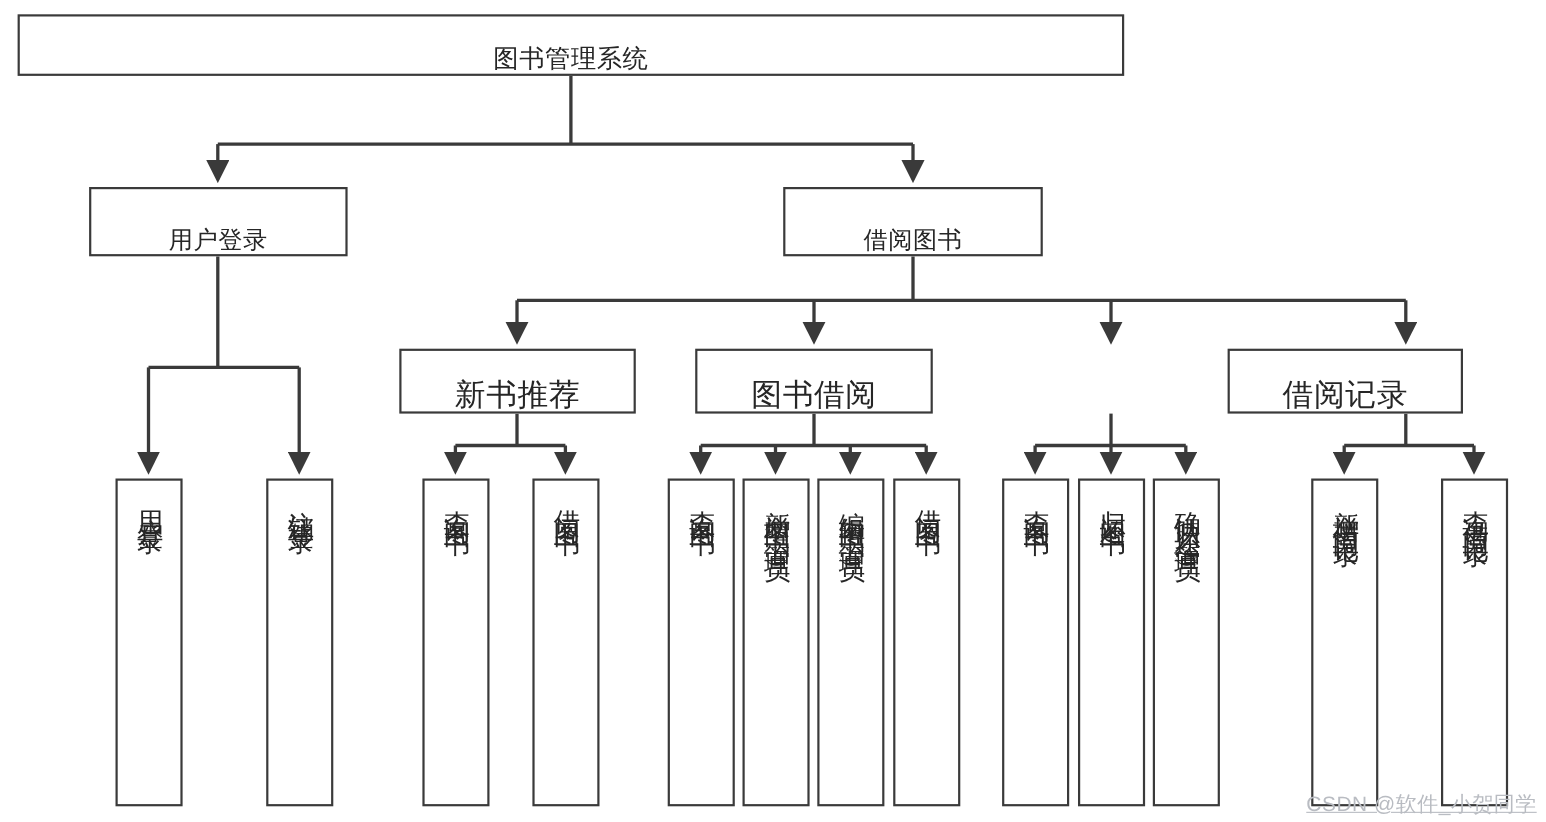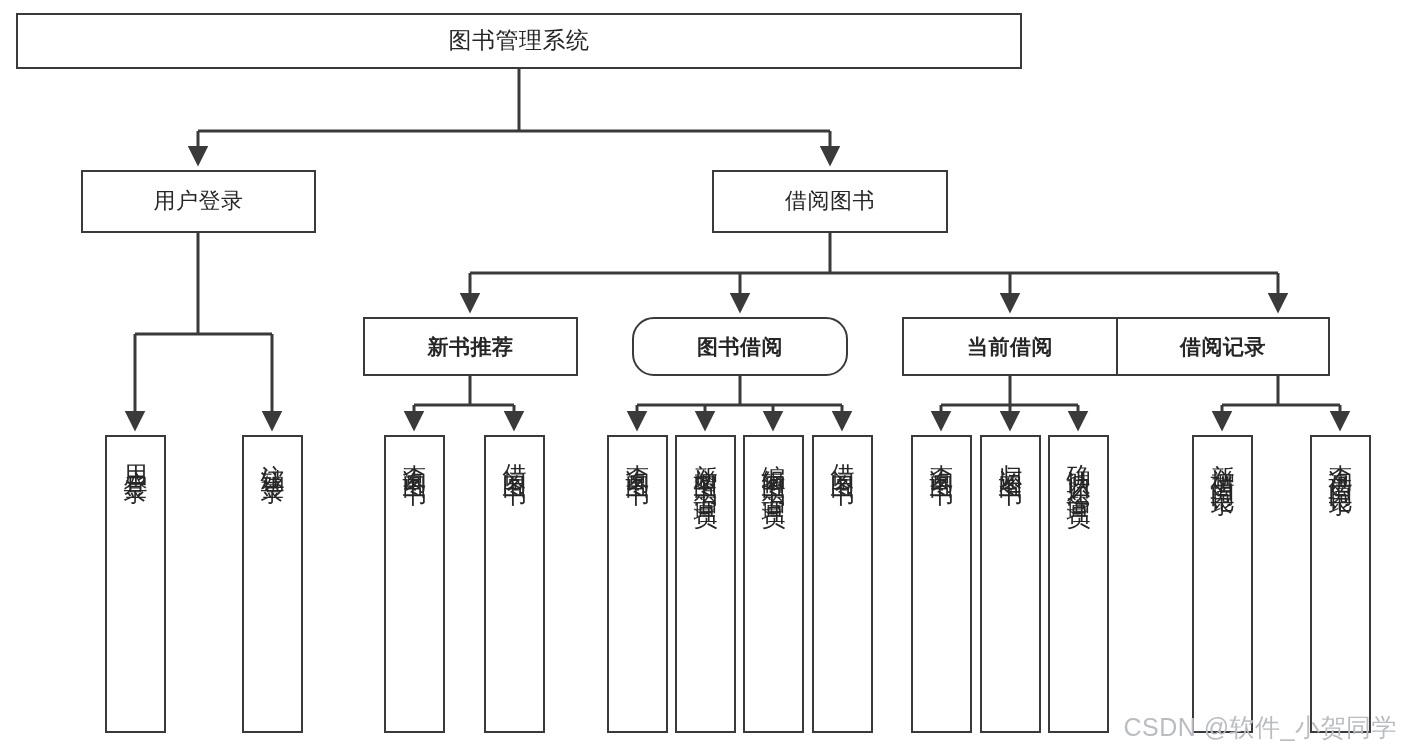--- a/index.html
+++ b/index.html
@@ -13,60 +13,61 @@
   
   #wires{position:absolute;left:0;top:0;width:1405px;height:747px;z-index:1;}
   
   .node{
     position:absolute;
     box-sizing:border-box;
     background:#ffffff;
     border:2px solid #3a3a3a;
     z-index:2;
     display:flex;
-    align-items:center;
+    align-items:flex-end;
     justify-content:center;
     text-align:center;
   }
   .node .lbl{
     display:block;
     color:#262626;
     line-height:1.12;
     letter-spacing:0.5px;
   }
   
   .node.root{border-width:2px;}
   .node.root .lbl{font-size:23px;}
   
   .node.lvl2 .lbl{font-size:22px;}
-  .node.lvl3 .lbl{font-size:21px;font-weight:bold;}
+  .node.lvl3 .lbl{font-size:28px;}
   
   .node.leaf{
     align-items:flex-start;
     justify-content:center;
     padding-top:8px;
   }
   .node.leaf .lbl{
     writing-mode:vertical-rl;
     text-orientation:upright;
     font-size:24px;
     line-height:1.0;
     letter-spacing:6px;
     white-space:nowrap;
   }
   
   #watermark{
     position:absolute;
     right:8px;bottom:3px;
     z-index:5;
-    font-size:25px;
+    font-size:19px;
     color:#b9bcc2;
     letter-spacing:0.5px;
     white-space:nowrap;
     pointer-events:none;
+    text-decoration:underline;
   }
 </style>
 </head>
 <body>
 
 <div id="canvas">
 
   <svg id="wires" viewBox="0 0 1405 747" width="1405" height="747" aria-hidden="true">
     <defs>
       <marker id="arw" viewBox="0 0 12 12" refX="10" refY="6" markerWidth="7" markerHeight="7" orient="auto-start-reverse">
@@ -126,27 +127,24 @@
   </div>
 
   <div class="node lvl2" style="left:712px;top:170px;width:236px;height:63px;">
     <span class="lbl">借阅图书</span>
   </div>
 
   <div class="node lvl3" style="left:363px;top:317px;width:215px;height:59px;">
     <span class="lbl">新书推荐</span>
   </div>
 
-  <div class="node lvl3" style="left:632px;top:317px;width:216px;height:59px;border-radius:22px;">
+  <div class="node lvl3" style="left:632px;top:317px;width:216px;height:59px;">
     <span class="lbl">图书借阅</span>
   </div>
 
-  <div class="node lvl3" style="left:902px;top:317px;width:216px;height:59px;">
-    <span class="lbl">当前借阅</span>
-  </div>
 
   <div class="node lvl3" style="left:1116px;top:317px;width:214px;height:59px;">
     <span class="lbl">借阅记录</span>
   </div>
 
   <div class="node leaf" style="left:105px;top:435px;width:61px;height:298px;">
     <span class="lbl">用户登录</span>
   </div>
 
   <div class="node leaf" style="left:242px;top:435px;width:61px;height:298px;">

